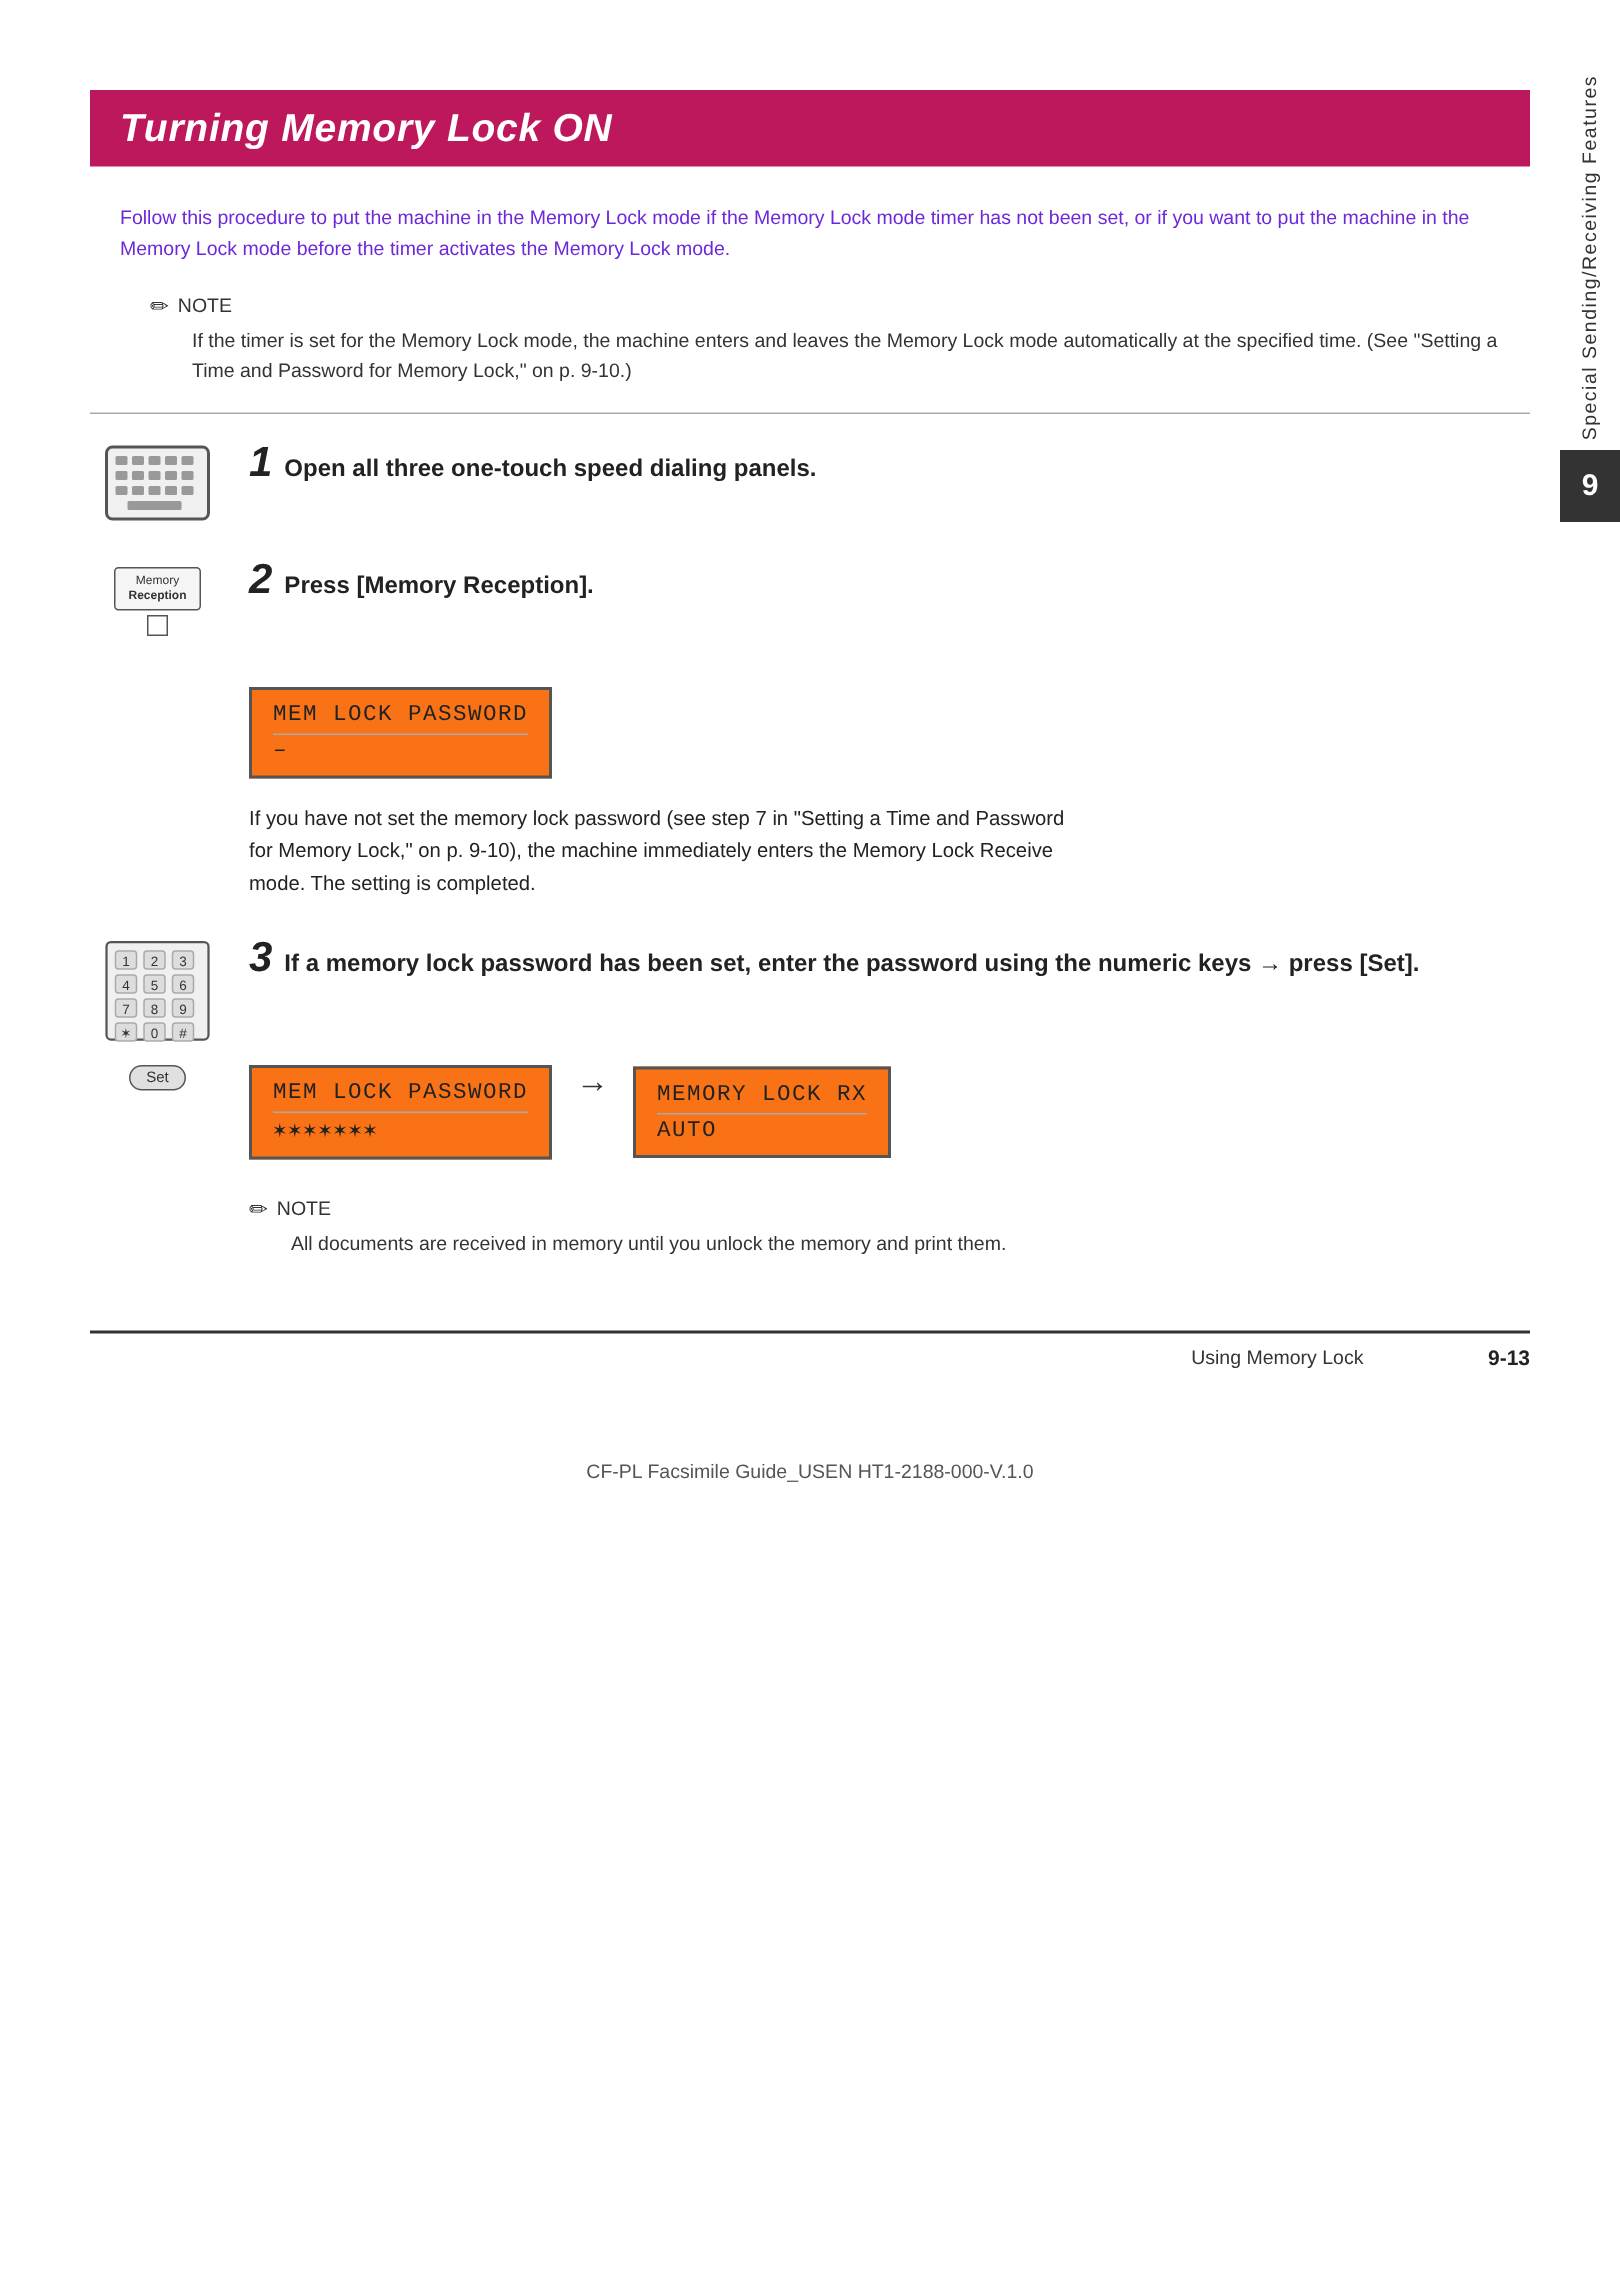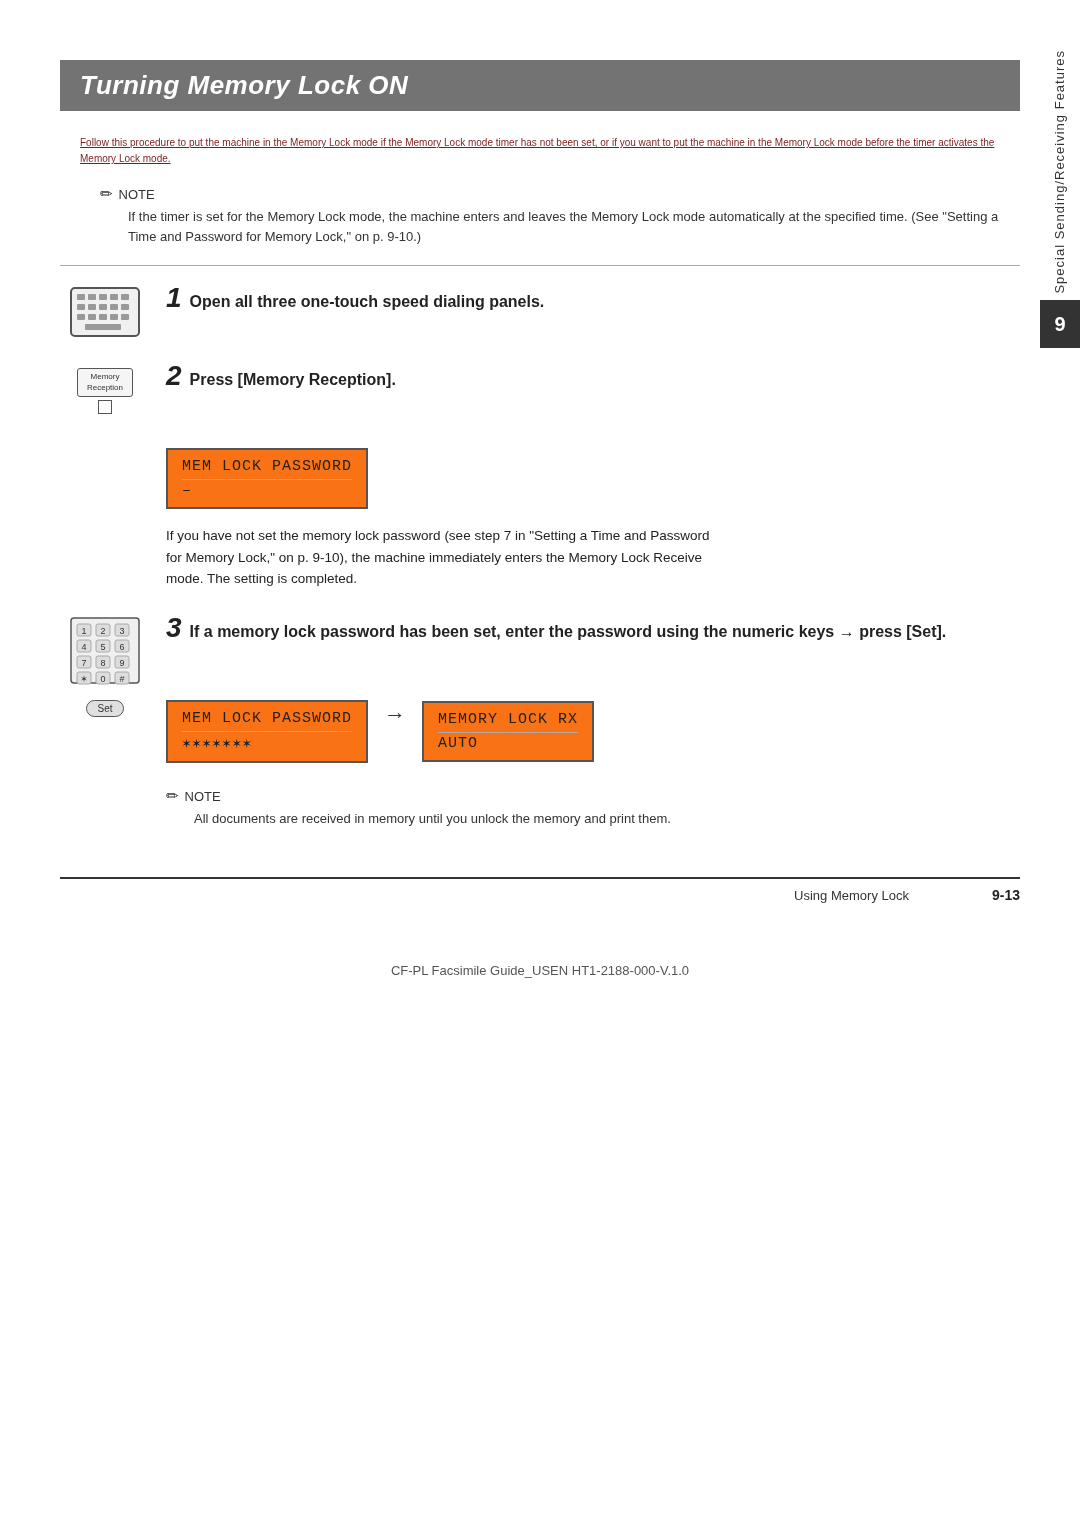--- a/index.html
+++ b/index.html
@@ -17,47 +17,46 @@
     .page-container {
       width: 1080px;
       min-height: 1528px;
       background: #fff;
       position: relative;
       padding: 60px 0 80px 0;
     }
 
     
     .section-header {
-      background: #737373;
+      background: #be185d;
       margin: 0 60px 0 60px;
       padding: 10px 20px;
       display: flex;
       align-items: flex-end;
     }
     .section-header h1 {
       color: #ffffff;
       font-size: 26px;
       font-weight: bold;
       font-style: italic;
       letter-spacing: 0.5px;
     }
 
     
     .main-content {
       margin: 0 60px;
       padding: 24px 0 0 0;
     }
 
     .intro-text {
-      font-size: 10px;
+      font-size: 13px;
       line-height: 1.6;
-      color: #7f1d1d;
+      color: #6d28d9;
       margin-bottom: 18px;
       padding-left: 20px;
-      text-decoration: underline;
     }
 
     
     .note-section {
       margin: 0 0 18px 40px;
     }
     .note-label {
       display: flex;
       align-items: center;
       gap: 6px;
@@ -291,21 +290,21 @@
             <span class="step-title">Open all three one-touch speed dialing panels.</span>
           </div>
         </div>
       </div>
 
       <div class="step-row">
         <div class="step-icon-col">
 
           <div style="border:1.5px solid #555; border-radius:3px; padding:3px 9px; font-size:8px; color:#333; background:#f5f5f5; text-align:center; line-height:1.3; margin-top:4px; white-space:nowrap;">
             <span style="display:block;">Memory</span>
-            <span style="display:block;">Reception</span>
+            <span style="display:block;font-weight:bold;">Reception</span>
           </div>
 
           <div style="width:14px;height:14px;border:1.5px solid #555;margin-top:3px;background:#fff;"></div>
         </div>
         <div class="step-content">
           <div class="step-title-row">
             <span class="step-number">2</span>
             <span class="step-title">Press [Memory Reception].</span>
           </div>
           

